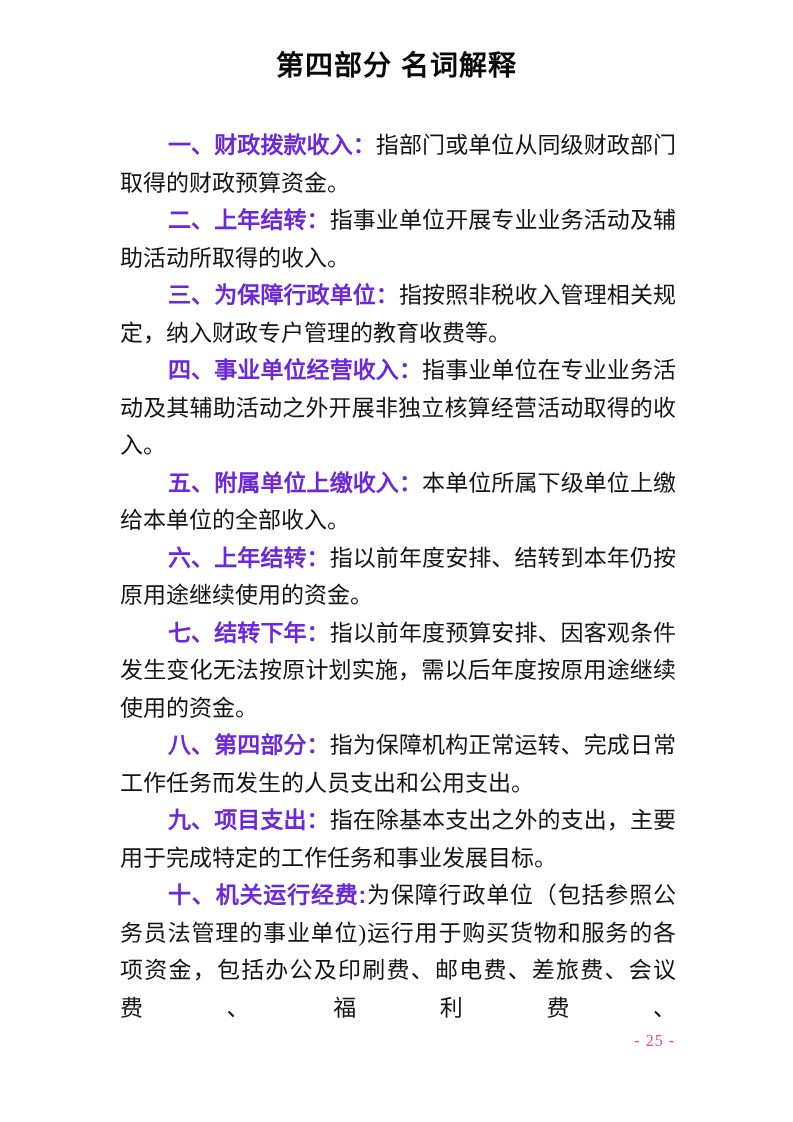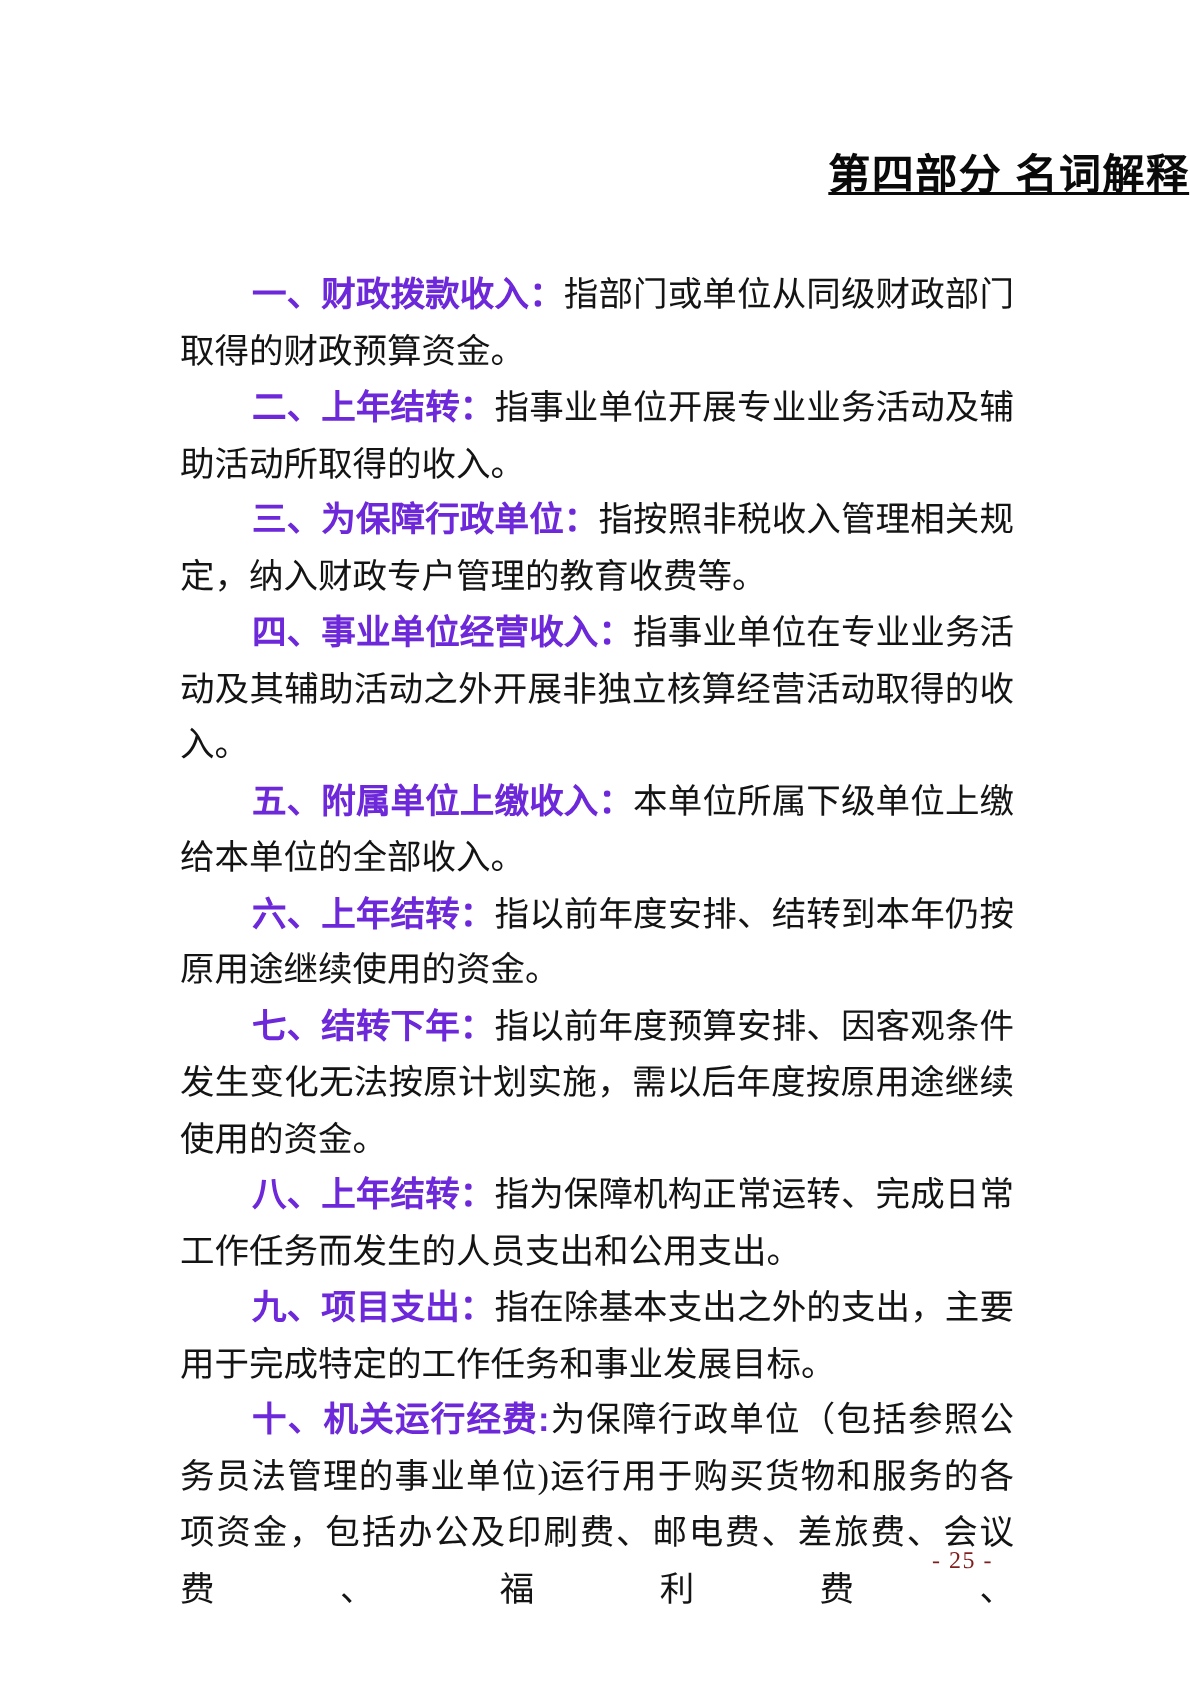--- a/index.html
+++ b/index.html
@@ -10,29 +10,28 @@
   .page {
     position: relative;
     width: 793px;
     height: 1122px;
     background: #ffffff;
     overflow: hidden;
     color: #121212;
   }
   .doc-title {
     margin: 0;
-    padding-top: 101px;
+    padding-top: 50px;
     font-family: "Liberation Sans", sans-serif;
     font-weight: 700;
     font-size: 28px;
     line-height: 31px;
-    text-align: right;
+    text-align: center;
     letter-spacing: 1px;
     color: #0a0a0a;
-    text-decoration: underline;
   }
   .content {
     margin: 46px 117px 0 120px;
   }
   .term {
     margin: 0;
     font-family: "Liberation Serif", serif;
     font-size: 23px;
     line-height: 37.5px;
     text-align: justify;
@@ -46,25 +45,25 @@
     text-align-last: justify;
   }
   .term-label {
     font-family: "Liberation Sans", sans-serif;
     font-weight: 700;
     color: #6d28d9;
   }
   .page-number {
     position: absolute;
     top: 1032px;
-    right: 131px;
+    right: 118px;
     font-family: "Liberation Serif", serif;
     font-size: 16px;
     line-height: 18px;
-    color: #7f1d1d;
+    color: #ec4899;
     letter-spacing: 1px;
   }
 </style>
 </head>
 <body>
 
 <div class="page">
 
   <h1 class="doc-title">第四部分 名词解释</h1>
 
@@ -76,21 +75,21 @@
   <p class="term"><b class="term-label">三、为保障行政单位：</b><span class="term-def">指按照非税收入管理相关规定，纳入财政专户管理的教育收费等。</span></p>
 
   <p class="term"><b class="term-label">四、事业单位经营收入：</b><span class="term-def">指事业单位在专业业务活动及其辅助活动之外开展非独立核算经营活动取得的收入。</span></p>
 
   <p class="term"><b class="term-label">五、附属单位上缴收入：</b><span class="term-def">本单位所属下级单位上缴给本单位的全部收入。</span></p>
 
   <p class="term"><b class="term-label">六、上年结转：</b><span class="term-def">指以前年度安排、结转到本年仍按原用途继续使用的资金。</span></p>
 
   <p class="term"><b class="term-label">七、结转下年：</b><span class="term-def">指以前年度预算安排、因客观条件发生变化无法按原计划实施，需以后年度按原用途继续使用的资金。</span></p>
 
-  <p class="term"><b class="term-label">八、上年结转：</b><span class="term-def">指为保障机构正常运转、完成日常工作任务而发生的人员支出和公用支出。</span></p>
+  <p class="term"><b class="term-label">八、第四部分：</b><span class="term-def">指为保障机构正常运转、完成日常工作任务而发生的人员支出和公用支出。</span></p>
 
   <p class="term"><b class="term-label">九、项目支出：</b><span class="term-def">指在除基本支出之外的支出，主要用于完成特定的工作任务和事业发展目标。</span></p>
 
   <p class="term"><b class="term-label">十、机关运行经费:</b><span class="term-def">为保障行政单位（包括参照公务员法管理的事业单位)运行用于购买货物和服务的各项资金，包括办公及印刷费、邮电费、差旅费、会议费、福利费、</span></p>
 </div>
 
   <div class="page-number">- 25 -</div>
 
 </div>
 

